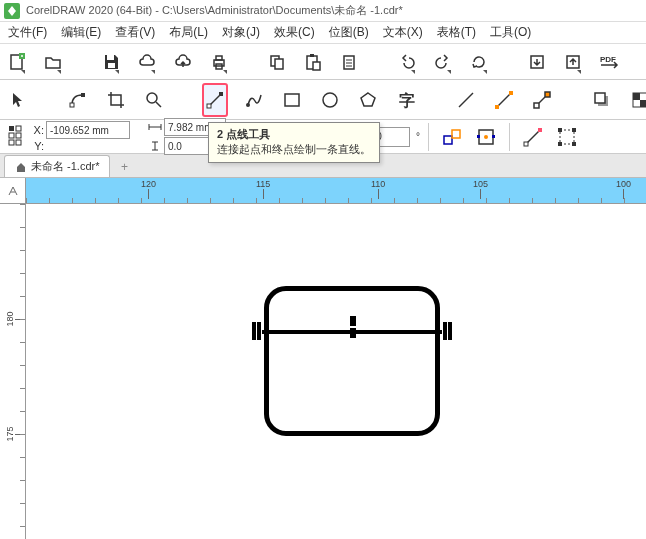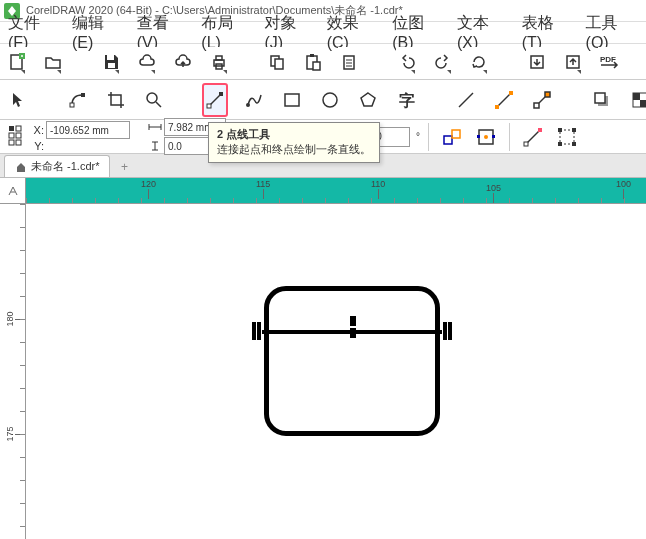--- a/index.html
+++ b/index.html
@@ -2,21 +2,21 @@
 <html><head>
 <meta charset="utf-8">
 <style>
 * { margin: 0; padding: 0; box-sizing: border-box; font-family: "Microsoft YaHei", Arial, sans-serif; }
 body { background: #fff; width: 646px; height: 539px; overflow: hidden; font-size: 12px; color: #333; }
 .titlebar { height: 22px; background: #fff; display: flex; align-items: center; padding: 0 4px; border-bottom: 1px solid #ddd; }
 .titlebar .appicon { width: 16px; height: 16px; background: #4CAF50; border-radius: 2px; margin-right: 6px; display: flex; align-items: center; justify-content: center; }
 .titlebar .appicon svg { width: 12px; height: 12px; }
 .titlebar .title { font-size: 11px; color: #555; }
 .menubar { height: 22px; display: flex; align-items: center; padding: 0 8px; gap: 14px; border-bottom: 1px solid #ddd; }
-.menubar .mitem { font-size: 16px; color: #333; cursor: default; }
+.menubar .mitem { font-size: 12px; color: #333; cursor: default; }
 .toolbar-row { height: 36px; display: flex; align-items: center; padding: 0 6px; gap: 14px; border-bottom: 1px solid #ccc; background: #fff; }
 .toolbar-row.tools { height: 40px; }
 .tbtn { width: 32px; height: 30px; display: flex; align-items: center; justify-content: center; border: 1px solid transparent; background: #fff; position: relative; }
 .tbtn.big { width: 36px; height: 34px; }
 .tbtn .caret { position: absolute; bottom: 2px; right: 2px; width: 0; height: 0; border-left: 4px solid transparent; border-top: 4px solid #555; }
 .tbtn.active { border: 2px solid #ff4d6d; background: #eef4ff; border-radius: 3px; }
 .sep { width: 1px; height: 28px; background: #ccc; margin: 0 4px; }
 .zoom-box { width: 48px; height: 22px; border: 1px solid #888; font-size: 11px; display: flex; align-items: center; justify-content: center; margin-left: 4px; }
 .propbar { height: 34px; display: flex; align-items: center; padding: 0 6px; gap: 4px; border-bottom: 1px solid #ccc; position: relative; }
 .coord-icon { width: 20px; height: 28px; display:flex; align-items:center; justify-content:center; }
@@ -24,21 +24,21 @@
 .coord-input { width: 84px; height: 18px; border: 1px solid #999; font-size: 10px; padding: 0 3px; background: #fff; display: flex; align-items: center; }
 .small-input { width: 62px; height: 18px; border: 1px solid #999; font-size: 10px; padding: 0 3px; background: #fff; display: flex; align-items: center; }
 .lock-icon { width: 18px; height: 18px; display:flex;align-items:center;justify-content:center; }
 .prop-icon { width: 30px; height: 28px; display:flex;align-items:center;justify-content:center; }
 .tooltip { position: absolute; left: 208px; top: 2px; background: #fffff0; border: 1px solid #888; padding: 4px 8px; font-size: 11px; line-height: 1.4; box-shadow: 2px 2px 4px rgba(0,0,0,0.15); z-index: 10; }
 .tooltip .tt-title { font-weight: bold; }
 .tabbar { height: 24px; display: flex; align-items: flex-end; background: #e8e8e8; border-bottom: 1px solid #bbb; padding-left: 4px; }
 .tab { height: 22px; background: #fff; border: 1px solid #bbb; border-bottom: none; padding: 0 10px; display: flex; align-items: center; gap: 4px; font-size: 11px; border-radius: 3px 3px 0 0; }
 .tab .docicon { width: 12px; height: 12px; }
 .tab-add { width: 20px; height: 20px; display: flex; align-items: center; justify-content: center; color: #888; margin-left: 4px; }
-.ruler-h { height: 26px; background: #14b8a6; position: relative; border-bottom: 1px solid #999; margin-left: 26px; overflow: hidden; }
+.ruler-h { height: 26px; background: #7dd3fc; position: relative; border-bottom: 1px solid #999; margin-left: 26px; overflow: hidden; }
 .ruler-h .tick { position: absolute; top: 0; height: 100%; display: flex; flex-direction: column; align-items: center; }
 .ruler-h .tick .num { font-size: 9px; color: #444; margin-top: 1px; }
 .ruler-h .tick .major { width: 1px; height: 10px; background: #666; }
 .ruler-h .minor { position: absolute; bottom: 0; width: 1px; height: 5px; background: #888; }
 .workspace { display: flex; height: 360px; }
 .ruler-v { width: 26px; background: #fff; border-right: 1px solid #999; position: relative; overflow: hidden; }
 .ruler-v .tick { position: absolute; left: 0; width: 100%; display: flex; align-items: center; }
 .ruler-v .tick .num { font-size: 9px; color: #444; transform: rotate(-90deg); width: 20px; text-align: center; }
 .ruler-v .tick .major { height: 1px; width: 10px; background: #666; position: absolute; right: 0; }
 .ruler-v .minor { position: absolute; right: 0; height: 1px; width: 5px; background: #888; }
@@ -422,21 +422,21 @@
         <span class="major"></span>
       </div>
       <div class="tick" style="left: 230px;">
         <span class="num">115</span>
         <span class="major"></span>
       </div>
       <div class="tick" style="left: 345px;">
         <span class="num">110</span>
         <span class="major"></span>
       </div>
-      <div class="tick" style="left: 460px; justify-content: flex-end;">
+      <div class="tick" style="left: 447px;">
         <span class="num">105</span>
         <span class="major"></span>
       </div>
       <div class="tick" style="left: 590px;">
         <span class="num">100</span>
         <span class="major"></span>
       </div>
       <div class="minor" style="left: 0px;"></div>
       <div class="minor" style="left: 23px;"></div>
       <div class="minor" style="left: 46px;"></div>

